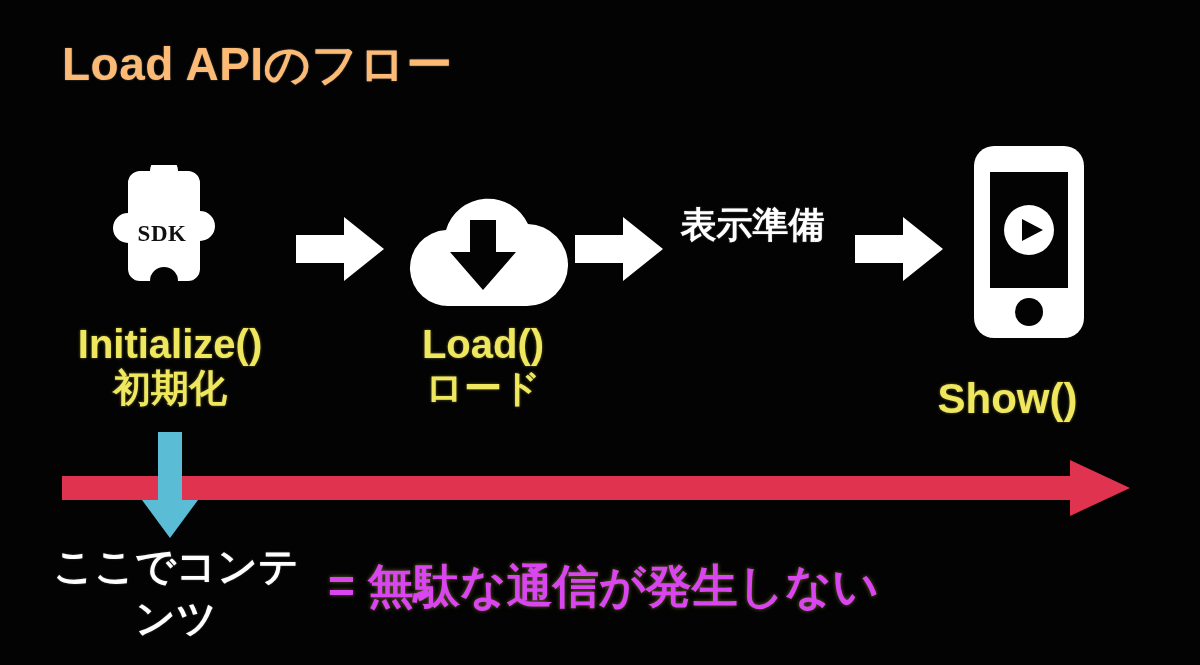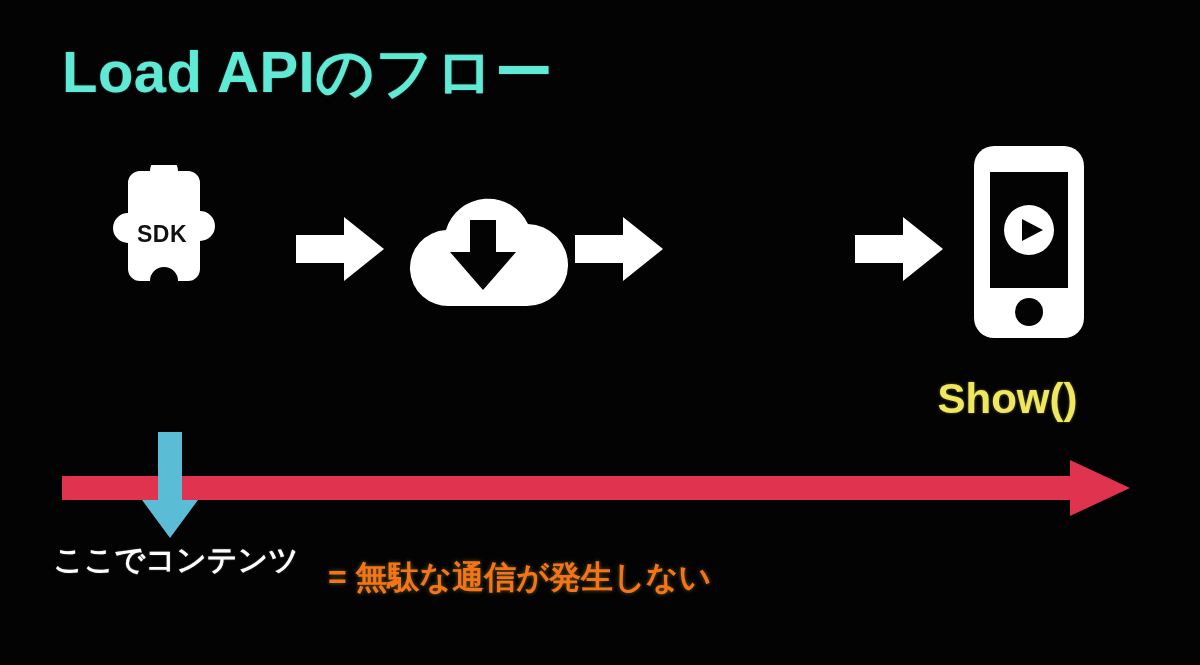--- a/index.html
+++ b/index.html
@@ -21,23 +21,23 @@
     position: absolute;
     inset: 0;
     background: #030303;
   }
 
   
   #title {
     position: absolute;
     left: 62px;
     top: 34px;
-    font-size: 58px;
-    font-weight: 700;
-    color: #5eead4;
+    font-size: 46px;
+    font-weight: 700;
+    color: #fdba74;
     letter-spacing: 0.5px;
     white-space: nowrap;
     text-shadow: 0 0 2px rgba(255,255,255,0.35);
   }
 
   
   .stage {
     position: absolute;
   }
   .stage-label {
@@ -51,20 +51,21 @@
   }
   .stage-label .ln1 { display: block; font-size: 40px; }
   .stage-label .ln2 { display: block; font-size: 38px; }
 
   
   #puzzle-stage {
     left: 98px;
     top: 165px;
     width: 150px;
     height: 145px;
+    font-family: Liberation Serif, serif;
   }
   #sdk-text {
     position: absolute;
     left: 0;
     top: 56px;
     width: 128px;
     text-align: center;
     font-size: 23px;
     font-weight: 700;
     color: #111111;
@@ -132,33 +133,33 @@
   }
 
   
   #note-white {
     position: absolute;
     left: 42px;
     top: 540px;
     width: 268px;
     text-align: center;
     color: #ffffff;
-    font-size: 30px;
+    font-size: 40px;
     font-weight: 700;
     line-height: 1.3;
     text-shadow: 0 0 2px rgba(255,255,255,0.3);
   }
   #note-white span { display: block; }
 
   #note-yellow {
     position: absolute;
     left: 328px;
     top: 556px;
-    color: #f97316;
-    font-size: 32px;
+    color: #d946ef;
+    font-size: 46px;
     font-weight: 700;
     white-space: nowrap;
     text-shadow: 0 0 4px rgba(239,231,94,0.4);
   }
 
   
   #label-initialize {
     left: 20px;
     top: 322px;
     width: 300px;
@@ -200,47 +201,56 @@
         A 14 14 0 0 0 52 116
         L 42 116
         A 12 12 0 0 1 30 104
         L 30 78
         A 14 14 0 0 1 30 48
         Z"></path>
     </svg>
     <div id="sdk-text">SDK</div>
   </div>
 
+  <div class="stage-label" id="label-initialize">
+    <span class="ln1">Initialize()</span>
+    <span class="ln2">初期化</span>
+  </div>
 
   <div class="flow-arrow" id="arrow-1">
     <svg width="90" height="72" viewBox="0 0 90 72">
       <path fill="#ffffff" d="M 0 22 L 48 22 L 48 4 L 88 36 L 48 68 L 48 50 L 0 50 Z"></path>
     </svg>
   </div>
 
   <div class="stage" id="cloud-stage">
     <svg width="170" height="124" viewBox="0 0 170 124">
       <path fill="#ffffff" fill-rule="evenodd" d="
         M 52 120
         A 38 38 0 0 1 48 44
         A 44 44 0 0 1 130 38
         A 36 36 0 0 1 128 120
         Z
         M 72 34 L 98 34 L 98 66 L 118 66 L 85 104 L 52 66 L 72 66 Z"></path>
     </svg>
   </div>
 
+  <div class="stage-label" id="label-load">
+    <span class="ln1">Load()</span>
+    <span class="ln2">ロード</span>
+  </div>
 
   <div class="flow-arrow" id="arrow-2">
     <svg width="90" height="72" viewBox="0 0 90 72">
       <path fill="#ffffff" d="M 0 22 L 48 22 L 48 4 L 88 36 L 48 68 L 48 50 L 0 50 Z"></path>
     </svg>
   </div>
 
   <div id="ready-text">
+    <span>表示準備</span>
   </div>
 
   <div class="flow-arrow" id="arrow-3">
     <svg width="90" height="72" viewBox="0 0 90 72">
       <path fill="#ffffff" d="M 0 22 L 48 22 L 48 4 L 88 36 L 48 68 L 48 50 L 0 50 Z"></path>
     </svg>
   </div>
 
   <div class="stage" id="phone-stage">
     <svg width="118" height="200" viewBox="0 0 118 200">

